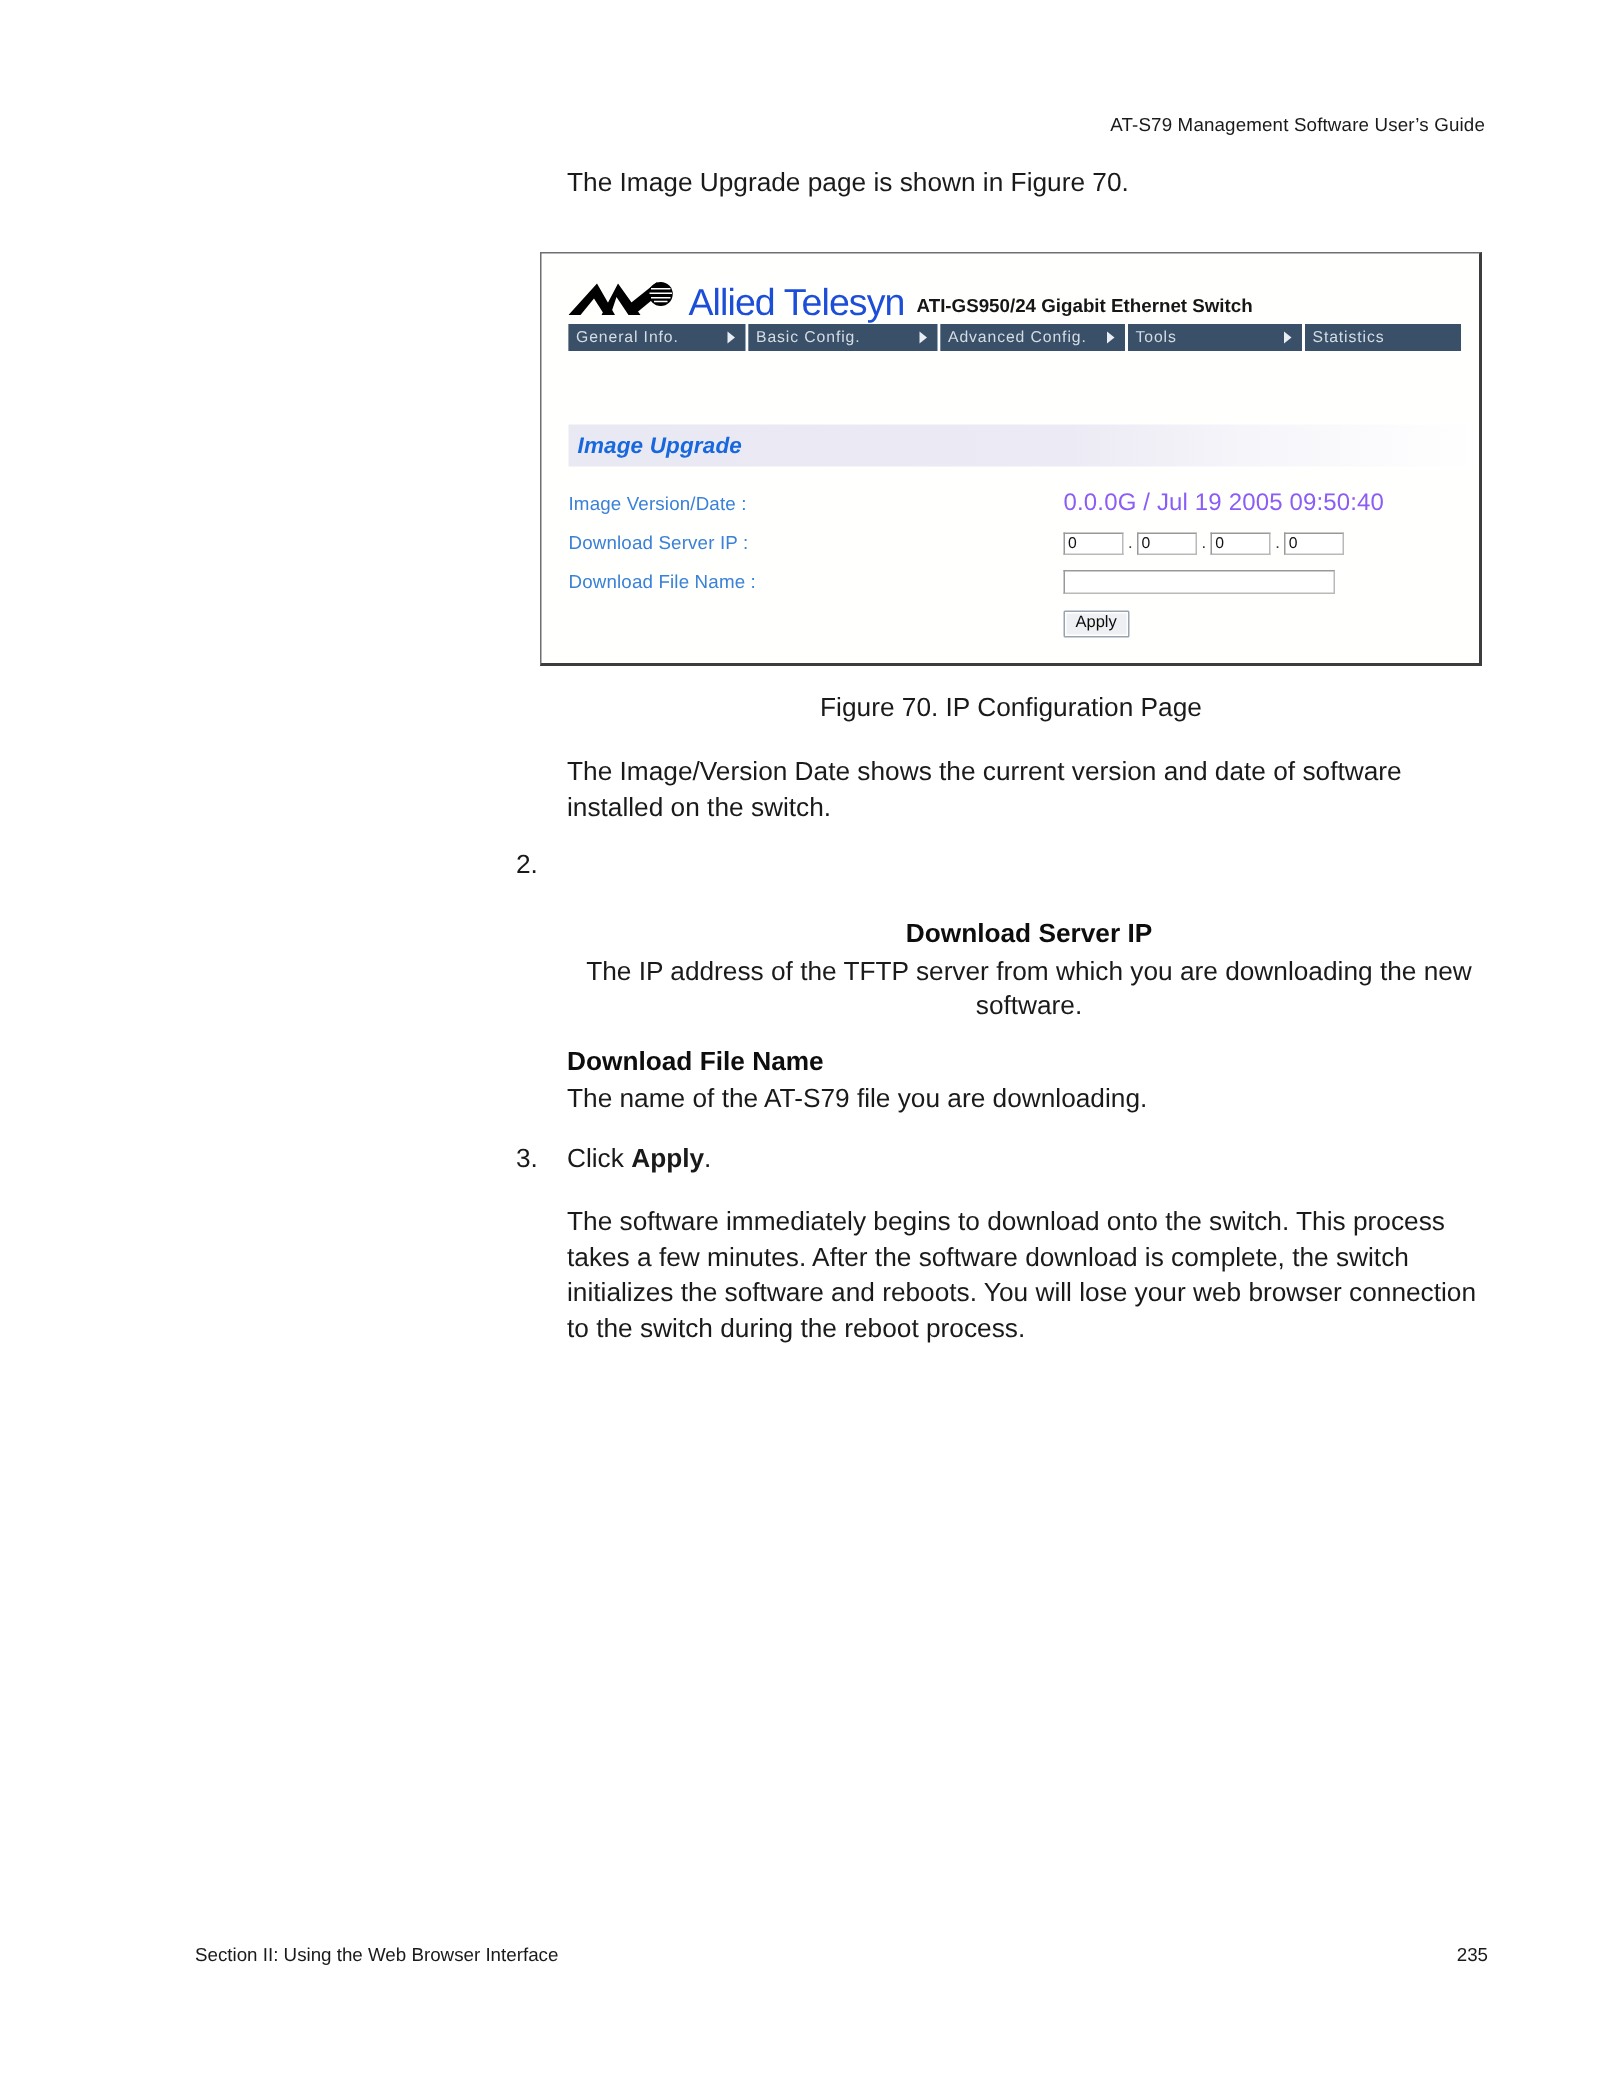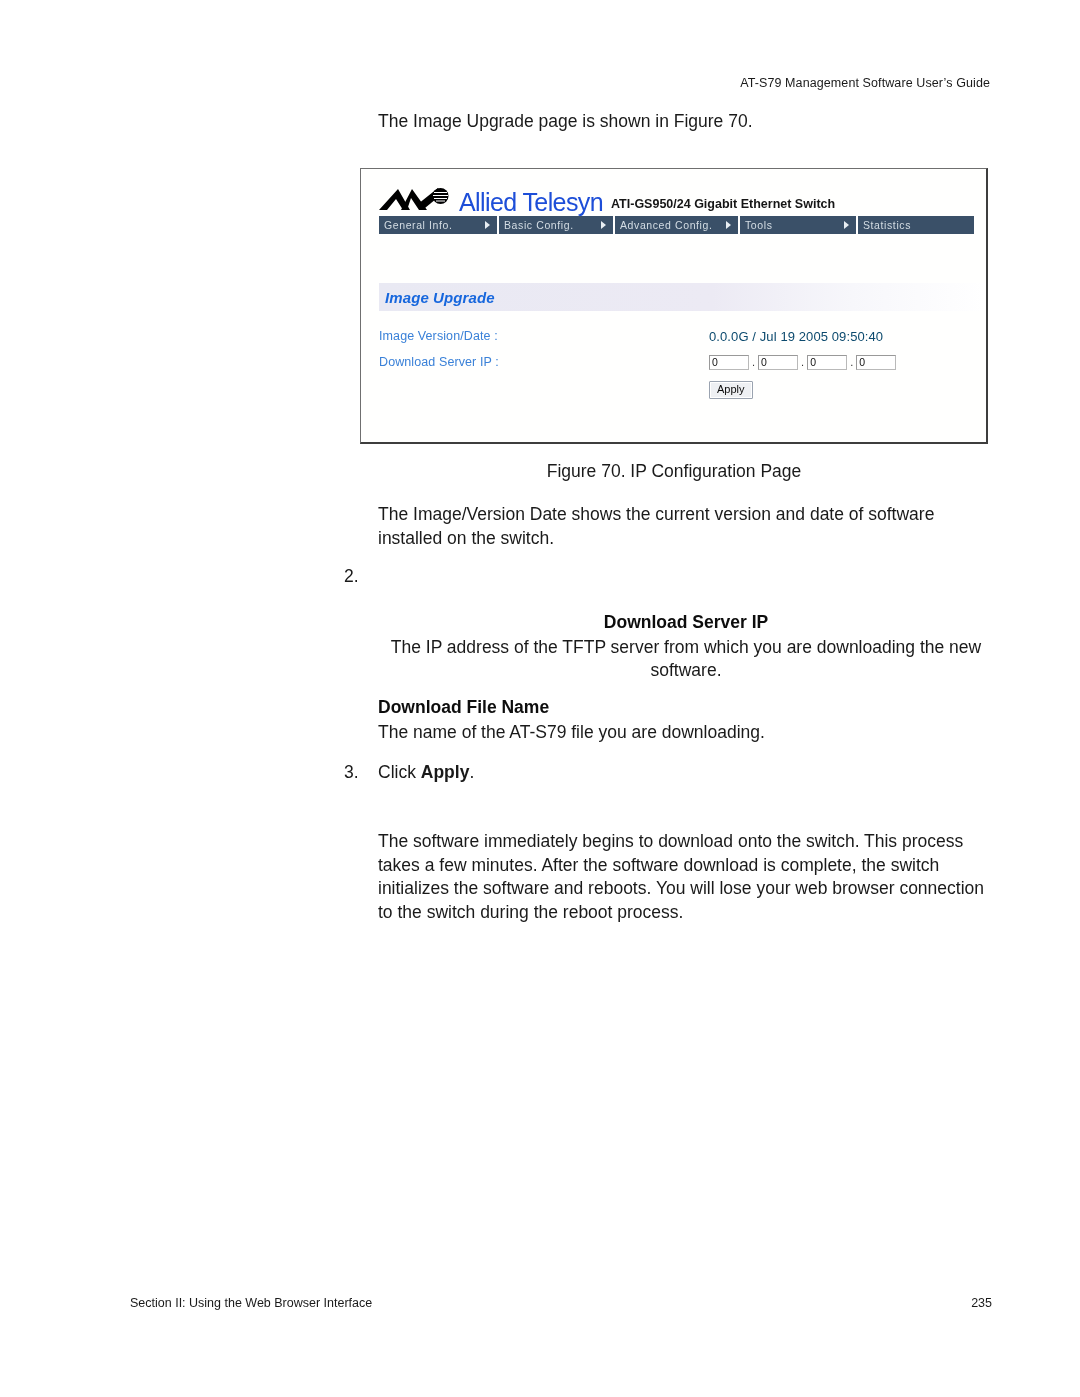--- a/index.html
+++ b/index.html
@@ -168,22 +168,22 @@
     height: 26px;
   }
   .form-label {
     width: 330px;
     flex: none;
     font-size: 12.5px;
     color: #3a81d8;
     letter-spacing: 0.1px;
   }
   .form-value {
-    font-size: 13px;
-    color: #0c4a6e;
+    font-size: 16px;
+    color: #8b5cf6;
     letter-spacing: 0.1px;
     white-space: nowrap;
     text-align: center;
   }
   .ip-group { display: flex; align-items: center; }
   .ip-octet {
     width: 40px;
     height: 15px;
     box-sizing: border-box;
     border: 1px solid #b9b9b9;
@@ -246,21 +246,21 @@
     color: #1a1a1a;
   }
 
   
   .block { position: absolute; left: 378px; width: 616px; }
   .b-intro-after  { top: 503px; }
   .b-step2        { top: 565px; left: 344px; width: 650px; }
   .b-dsi          { top: 611px; text-align: center; }
   .b-dfn          { top: 696px; }
   .b-step3        { top: 761px; left: 344px; width: 650px; }
-  .b-final        { top: 803px; margin-top: 27px; }
+  .b-final        { top: 803px; }
 
   .step {
     display: flex;
     font-size: 17.5px;
     line-height: 23.5px;
     color: #1a1a1a;
   }
   .step-num { width: 34px; flex: none; }
   .heading {
     font-size: 17.5px;
@@ -309,21 +309,21 @@
       </svg>
       <span class="brand-name">Allied Telesyn</span>
       <span class="brand-model">ATI-GS950/24 Gigabit Ethernet Switch</span>
     </div>
 
     <div class="navbar">
       <div class="nav-item" style="width:120px">
         <span>General Info.</span>
         <span class="nav-arrow"></span>
       </div>
-      <div class="nav-item" style="width:116px">
+      <div class="nav-item" style="width:128px">
         <span>Basic Config.</span>
         <span class="nav-arrow"></span>
       </div>
       <div class="nav-item" style="width:125px">
         <span>Advanced Config.</span>
         <span class="nav-arrow"></span>
       </div>
       <div class="nav-item" style="width:118px">
         <span>Tools</span>
         <span class="nav-arrow"></span>
@@ -350,20 +350,24 @@
           <input class="ip-octet" type="text" value="0" style="">
           <span class="ip-dot">.</span>
           <input class="ip-octet" type="text" value="0" style="">
           <span class="ip-dot">.</span>
           <input class="ip-octet" type="text" value="0" style="">
           <span class="ip-dot">.</span>
           <input class="ip-octet" type="text" value="0" style="">
         </span>
       </div>
 
+      <div class="form-row">
+        <span class="form-label">Download File Name :</span>
+        <input class="file-input" type="text" value="" style="">
+      </div>
 
       <div class="apply-row">
         <span class="apply-spacer"></span>
         <button class="apply-button">Apply</button>
       </div>
 
     </div>
   </div>
 </div>
 

